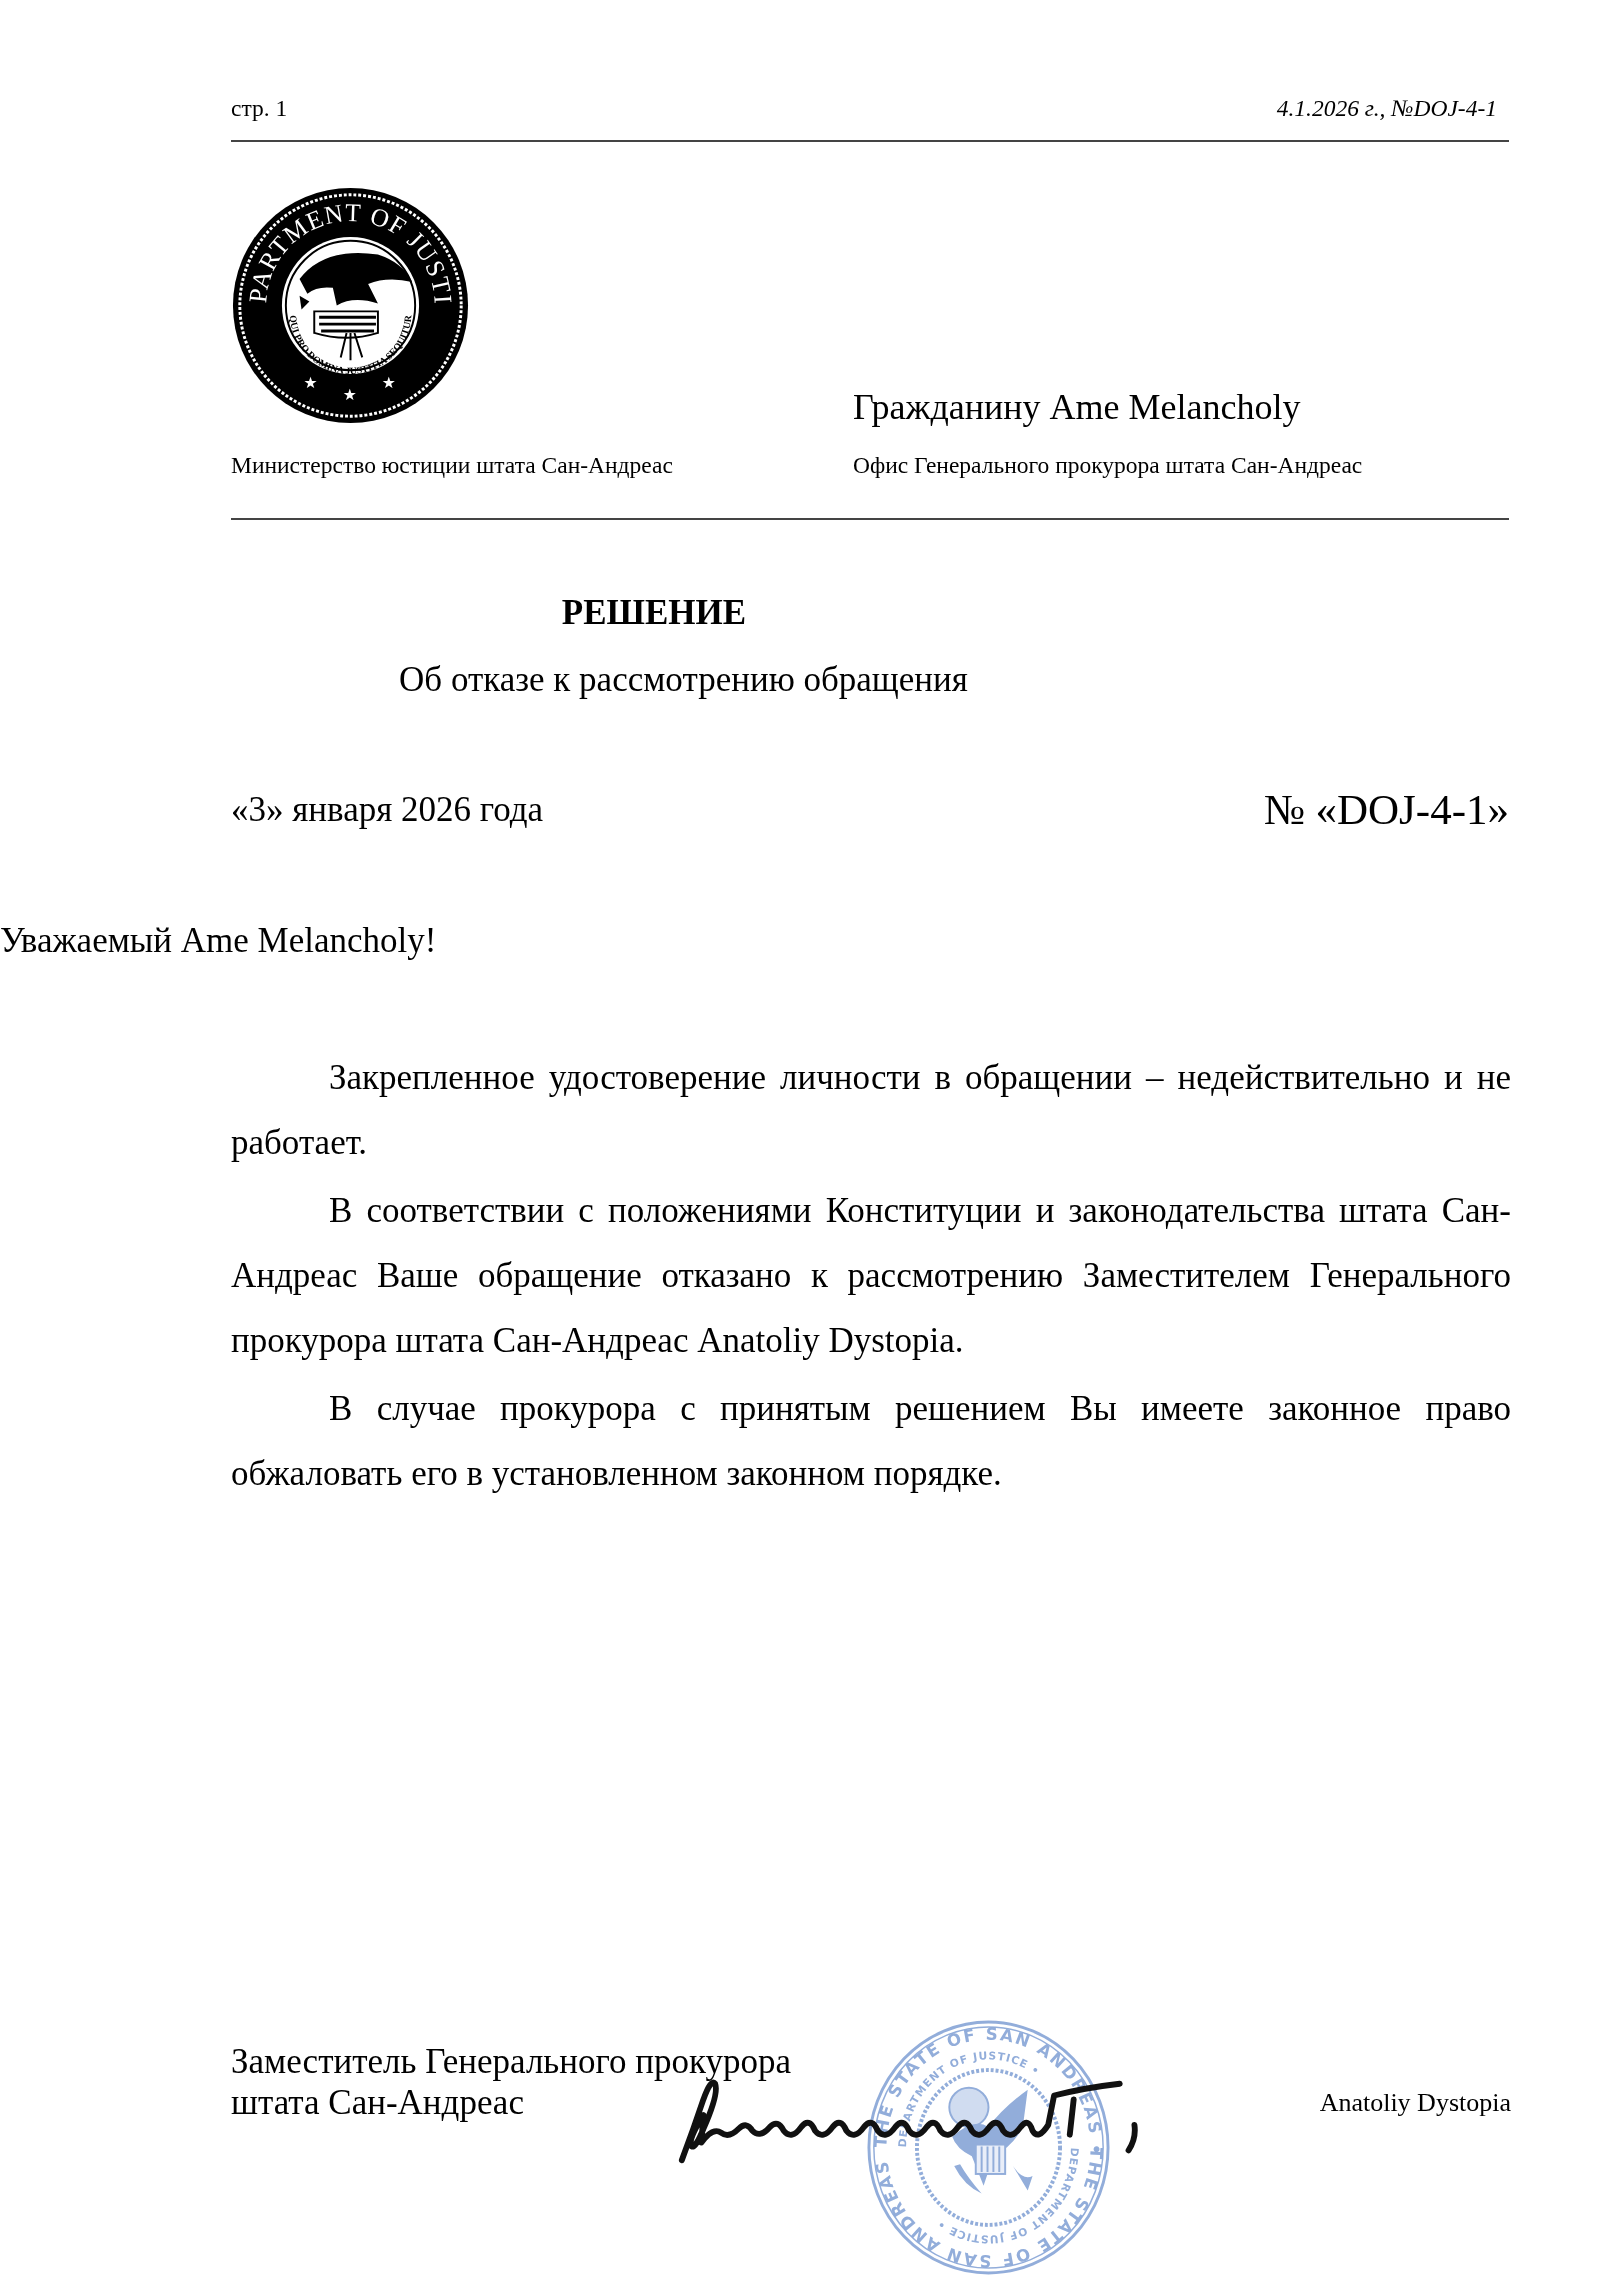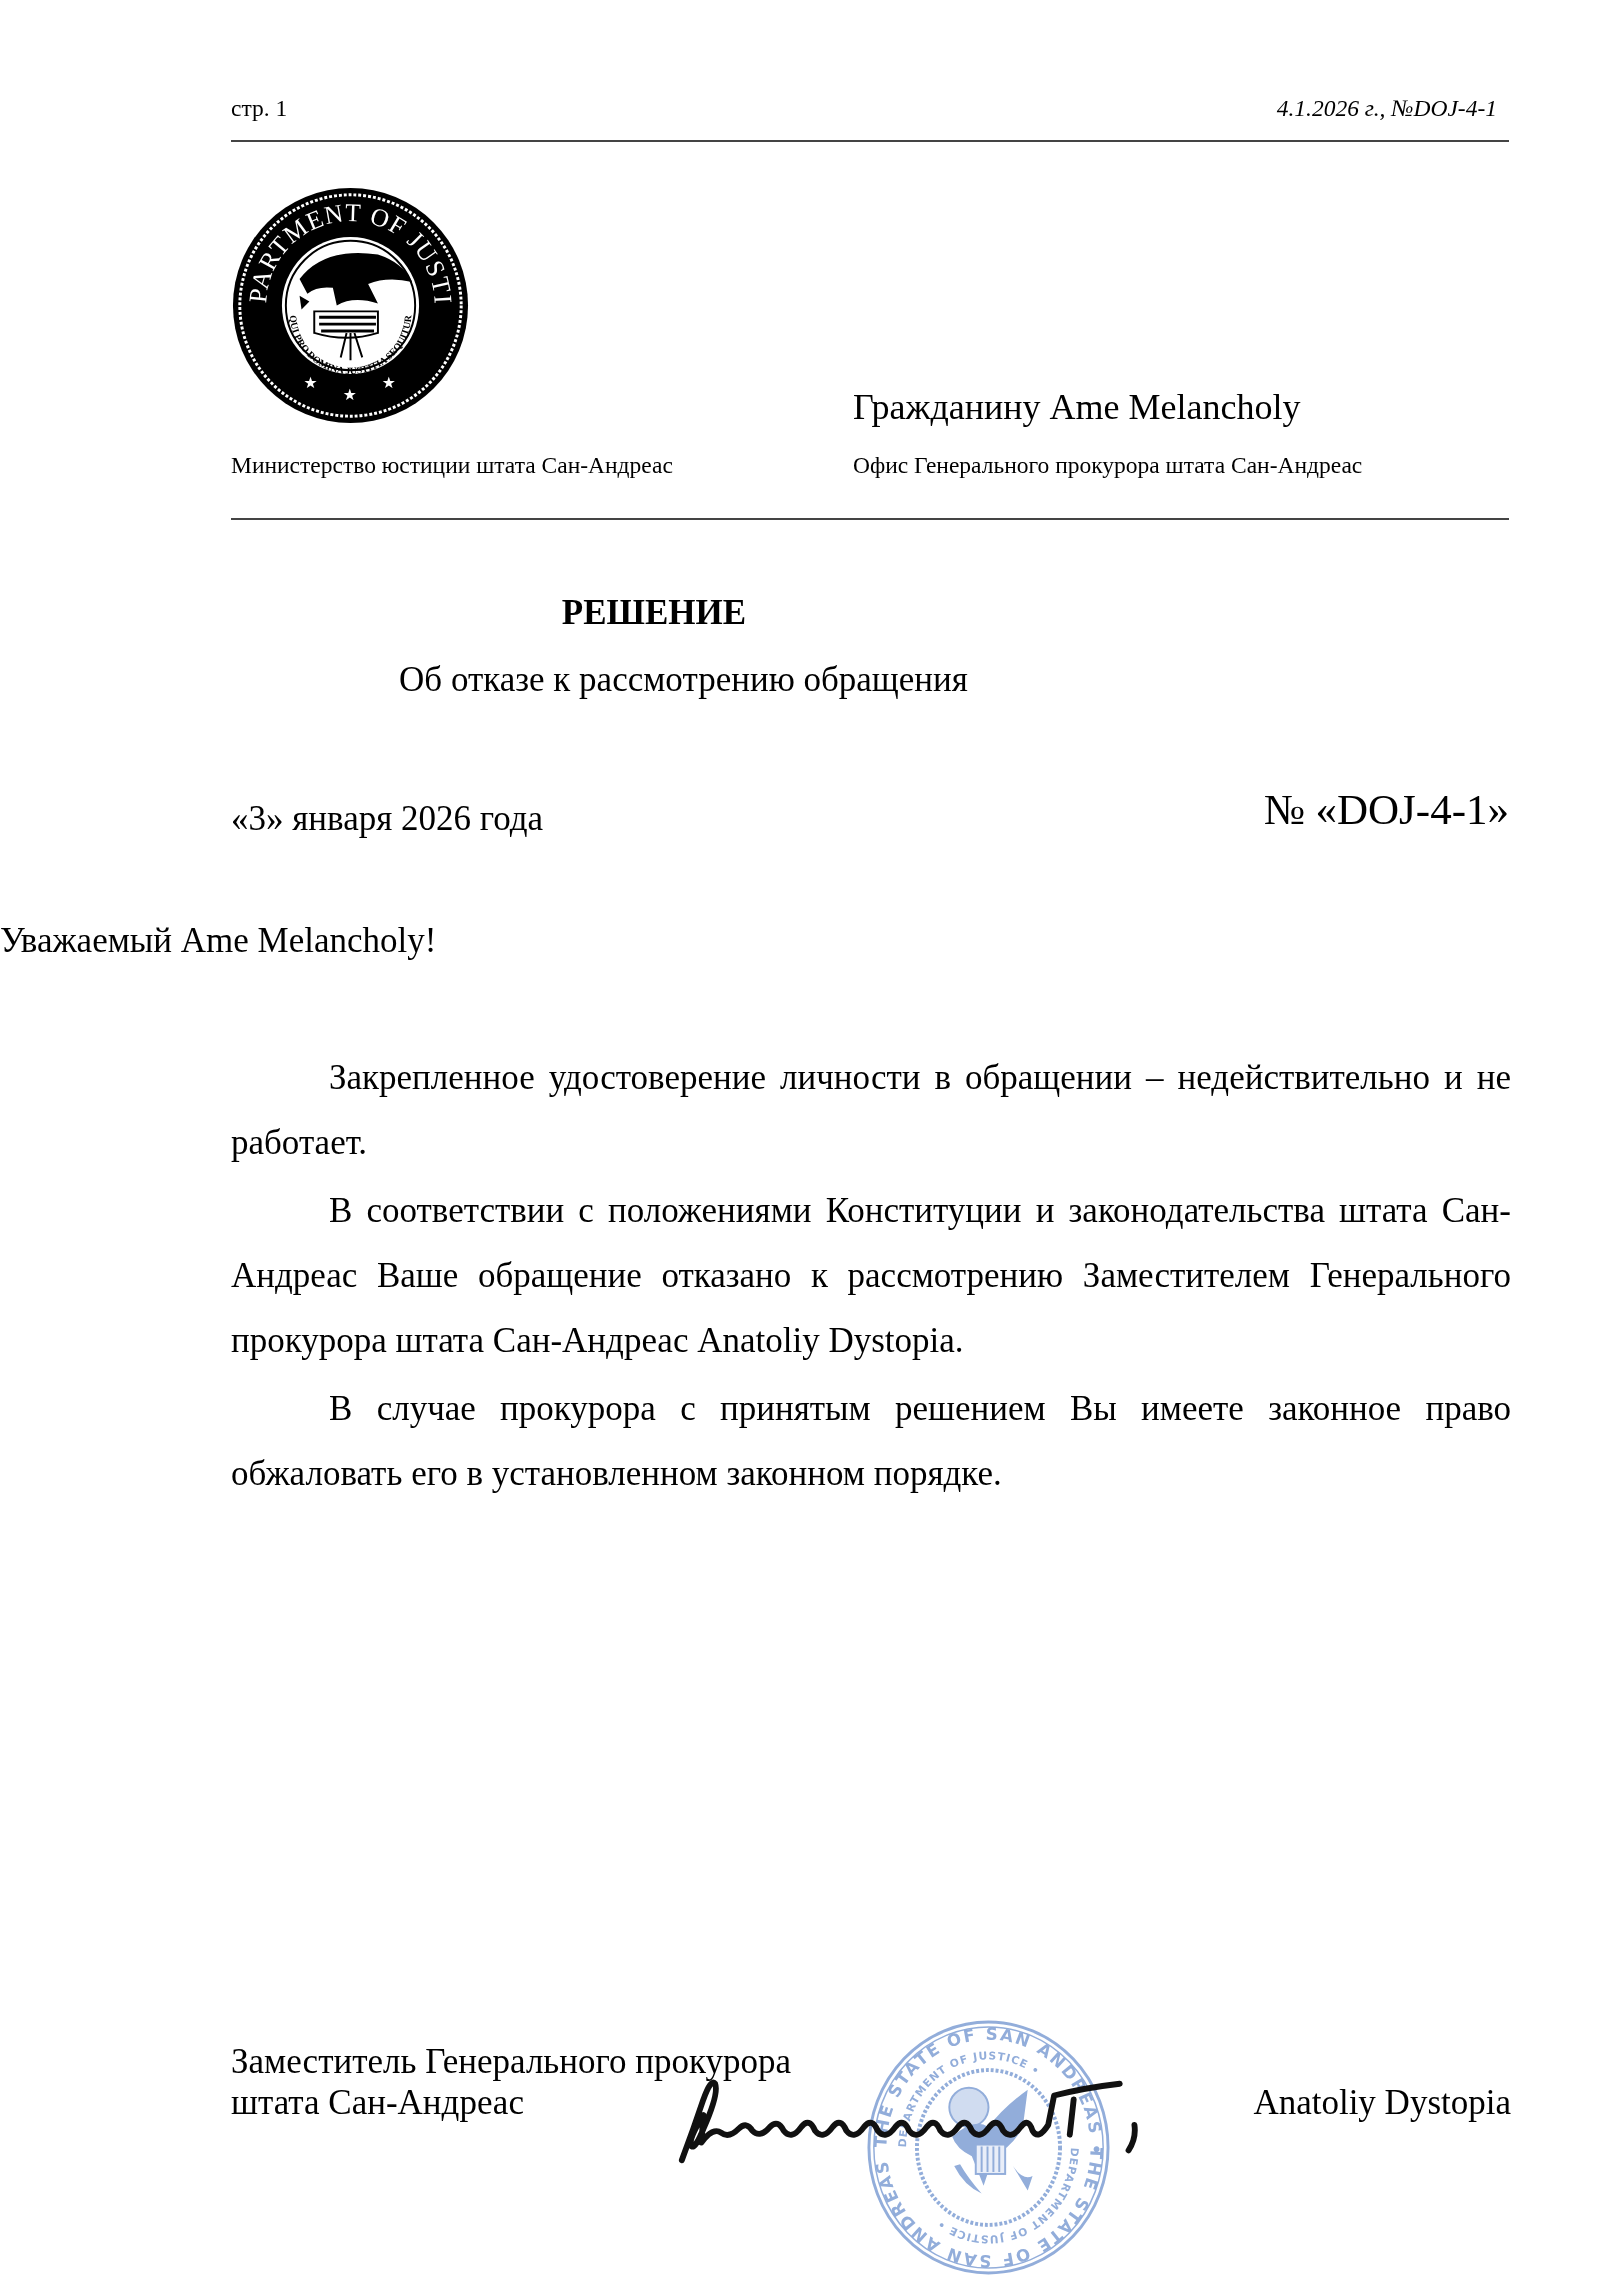--- a/index.html
+++ b/index.html
@@ -16,30 +16,30 @@
   .rule-mid { top: 518px; }
 
   .seal { left: 231px; top: 186px; width: 239px; height: 239px; }
   .recipient { left: 853px; top: 385px; font-size: 36px; line-height: 45px; }
   .org-left { left: 231px; top: 451px; font-size: 23.5px; line-height: 29px; }
   .org-right { left: 853px; top: 451px; font-size: 23.5px; line-height: 29px; text-align: center; }
 
   .title { left: 0; width: 1308px; top: 591px; text-align: center; font-size: 35px; font-weight: bold; line-height: 43px; }
   .subtitle { left: 0; width: 1367px; top: 658px; text-align: center; font-size: 35px; line-height: 43px; }
 
-  .date { left: 231px; top: 788px; font-size: 35px; line-height: 43px; margin-top: 9px; }
+  .date { left: 231px; top: 788px; font-size: 35px; line-height: 43px; }
   .number { right: 112px; top: 788px; font-size: 43px; line-height: 43px; text-align: right; }
 
   .greeting { left: 0; width: 1472px; top: 919px; text-align: left; font-size: 35px; line-height: 43px; }
 
   .body { left: 231px; width: 1280px; top: 1045px; font-size: 35px; line-height: 65px; }
   .body p { margin: 0 0 2.9px 0; text-indent: 98px; text-align: justify; }
 
   .sig-title { left: 231px; top: 2041px; font-size: 35px; line-height: 41px; }
-  .sig-name { right: 110px; top: 2082px; font-size: 35px; line-height: 41px; text-align: right; }
+  .sig-name { right: 110px; top: 2082px; font-size: 26px; line-height: 41px; text-align: right; }
   .stamp { left: 866px; top: 2019px; width: 245px; height: 257px; }
   .signature { left: 674px; top: 2070px; width: 529px; height: 98px; }
 </style>
 </head>
 <body>
 
 <div class="abs hdr hdr-left">стр. 1</div>
 <div class="abs hdr hdr-right">4.1.2026 г., №DOJ-4-1</div>
 <div class="abs rule rule-top"></div>
 

